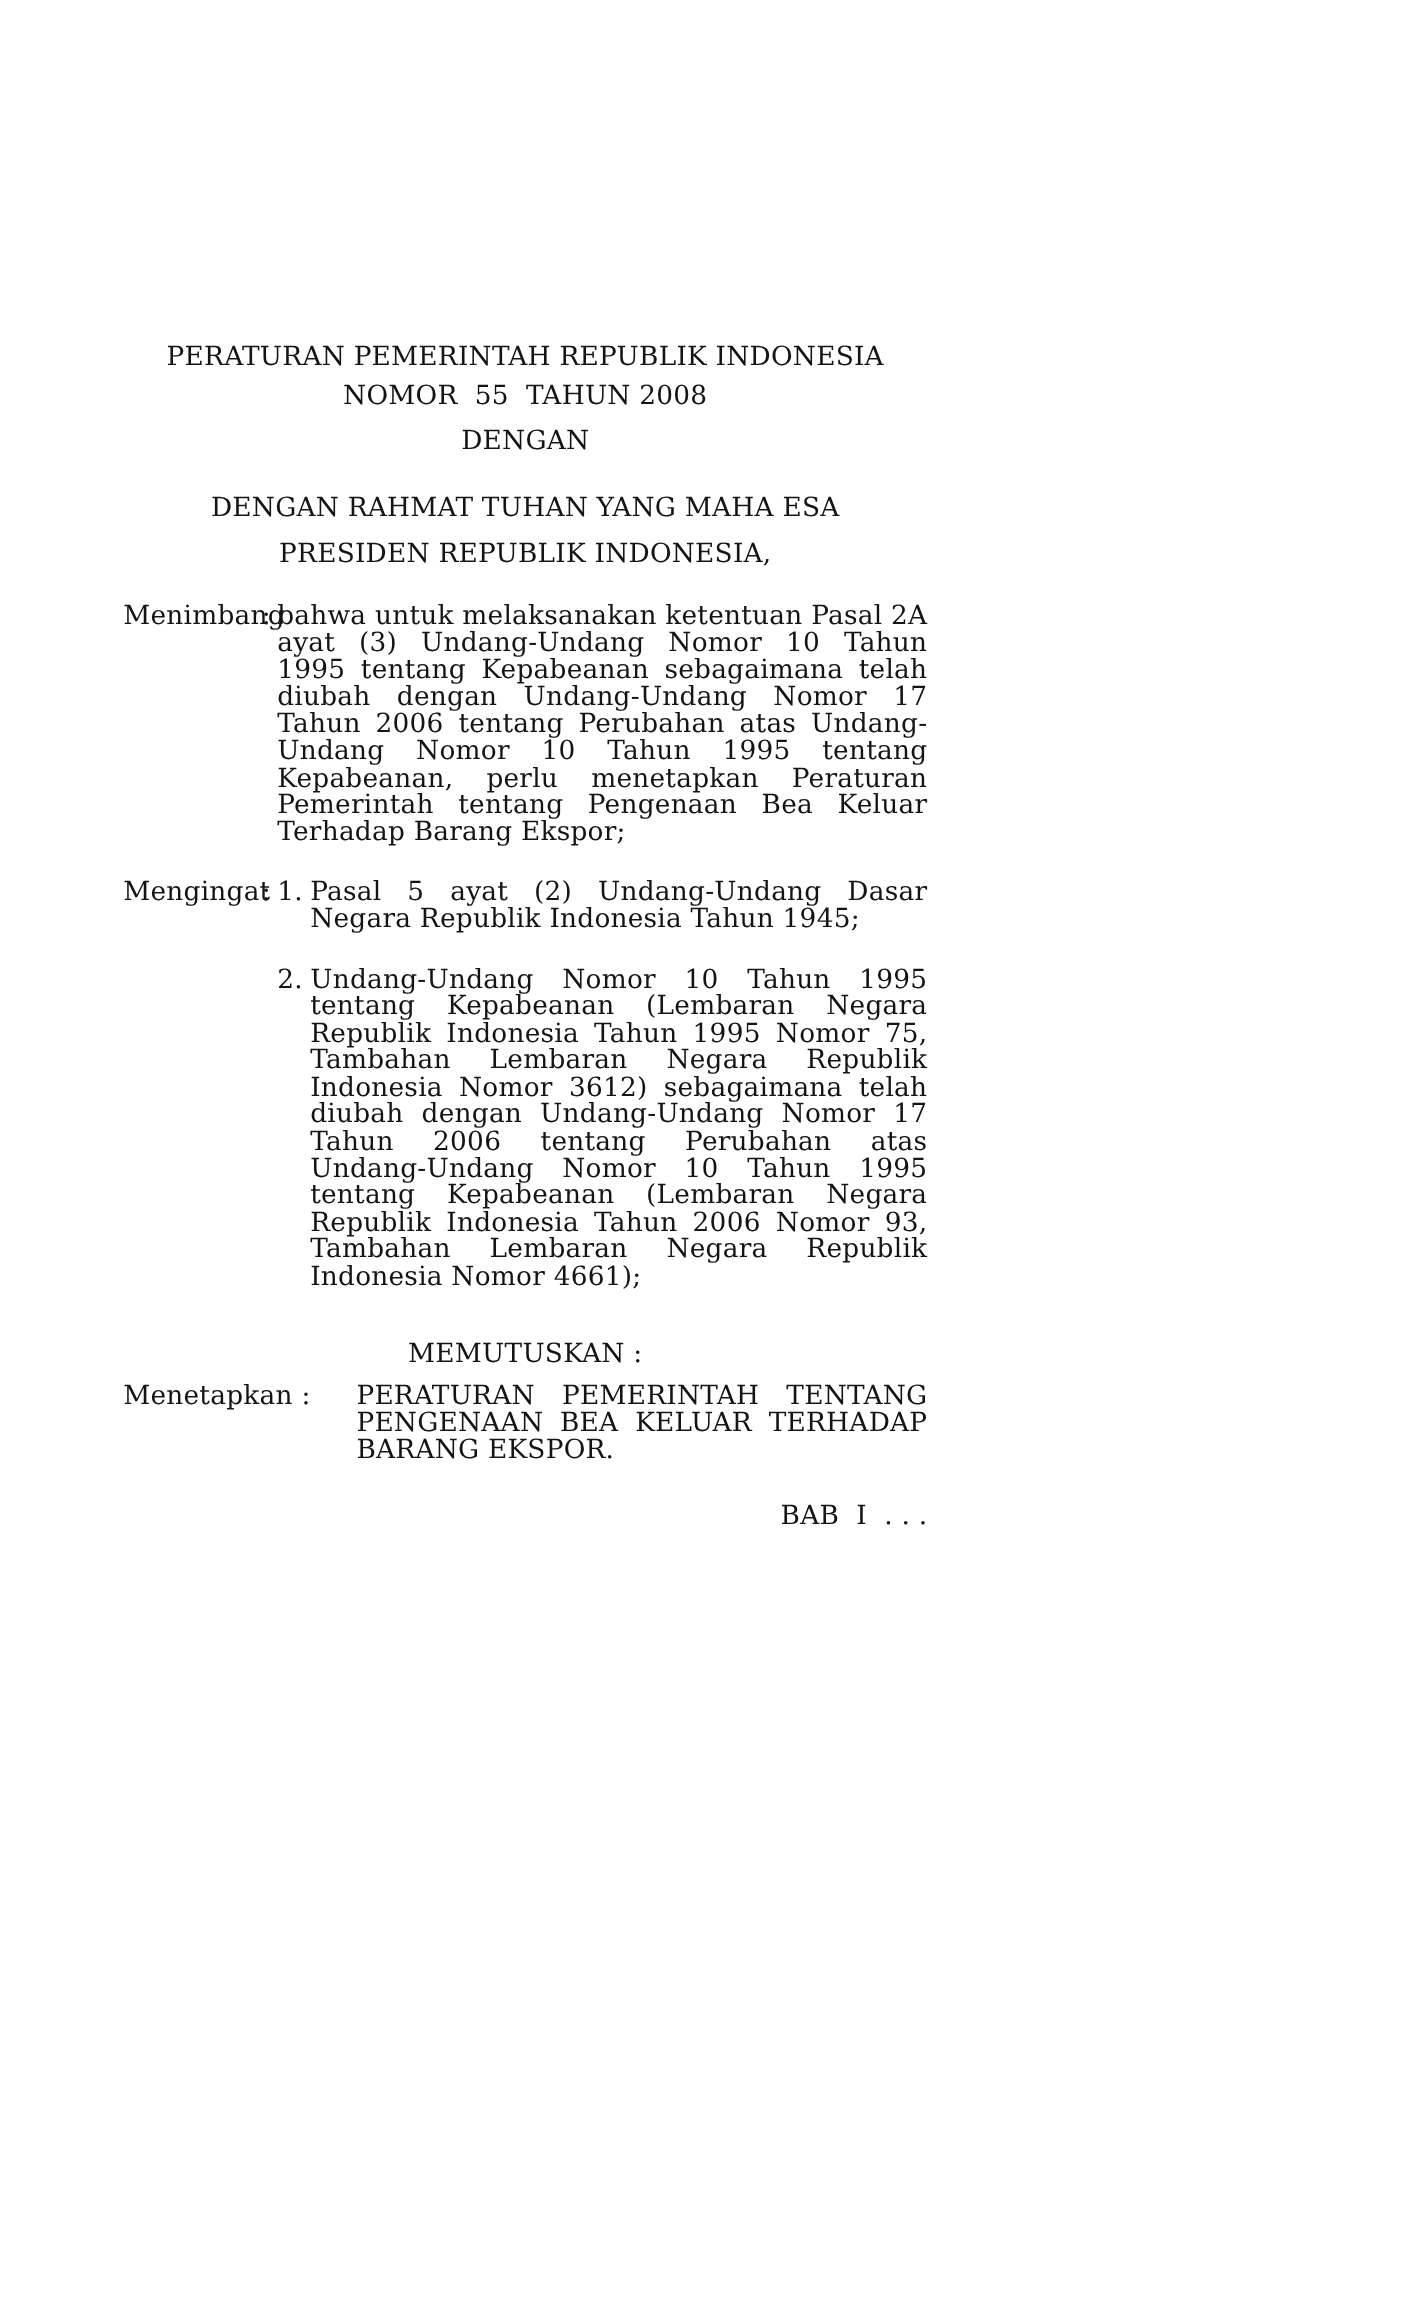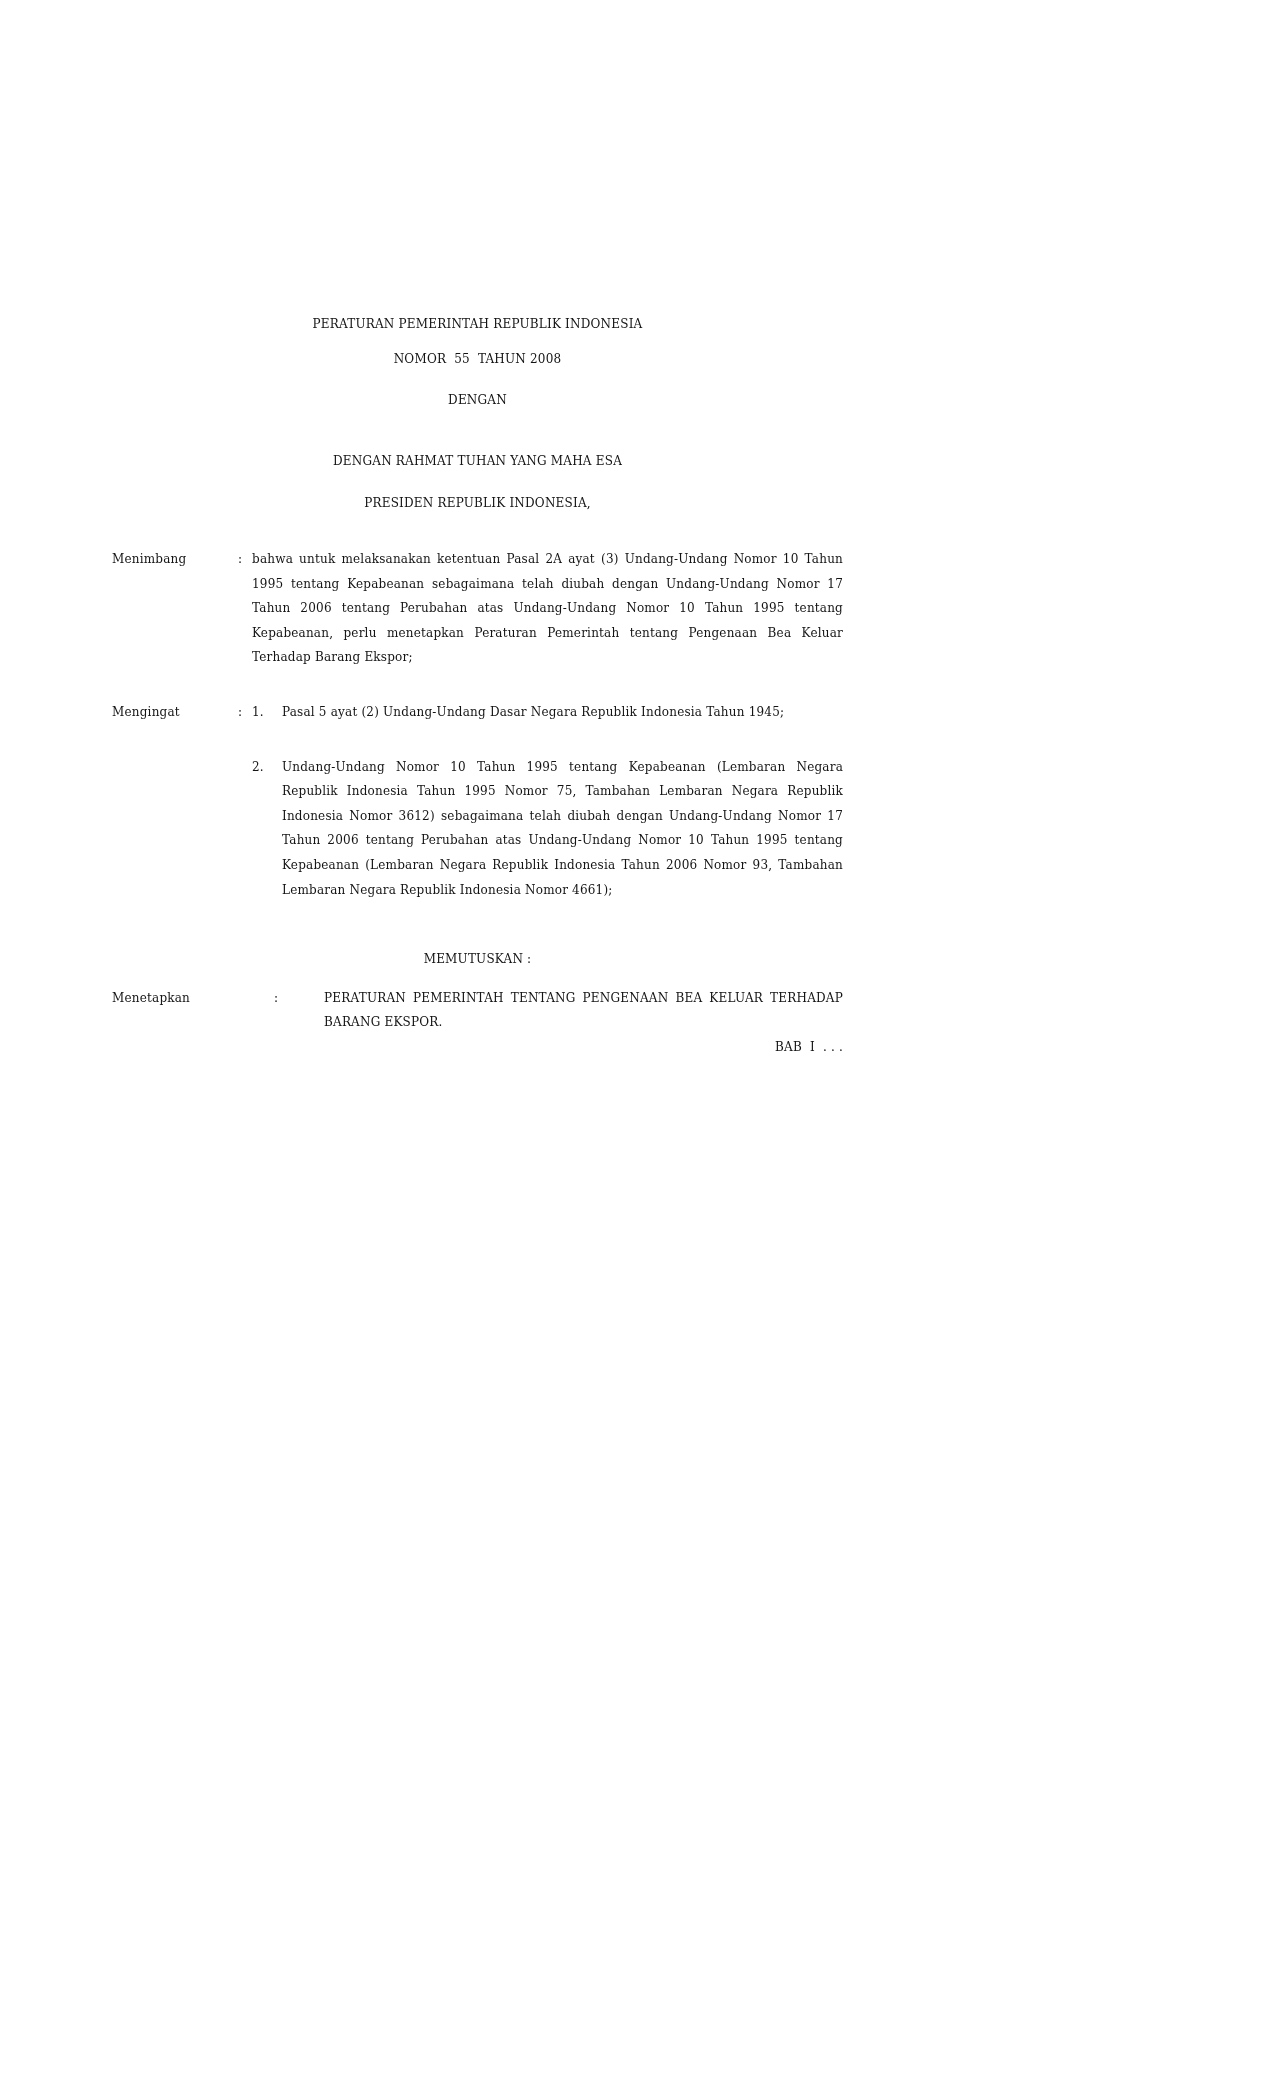--- a/index.html
+++ b/index.html
@@ -21,21 +21,21 @@
     width: 1275px;
     height: 2100px;
     background: #ffffff;
     overflow: hidden;
   }
   .content {
     position: absolute;
     left: 112px;
     top: 312px;
     width: 731px;
-    font-size: 12px;
+    font-size: 24px;
     line-height: 24.6px;
     letter-spacing: 0.2px;
   }
   .title-line {
     text-align: center;
     white-space: pre-wrap;
   }
   .gap-sm  { margin-top: 10px; }
   .gap-md  { margin-top: 17px; }
   .gap-md2 { margin-top: 18px; }
@@ -74,20 +74,21 @@
   }
   .list-item .item-text {
     flex: 1 1 auto;
     text-align: justify;
   }
   .memutuskan {
     margin-top: 45px;
     text-align: center;
   }
   .footer-ref {
+    margin-top: 35px;
     text-align: right;
     white-space: pre;
   }
 </style>
 </head>
 <body>
 
 <div class="page">
   <div class="content">
 

